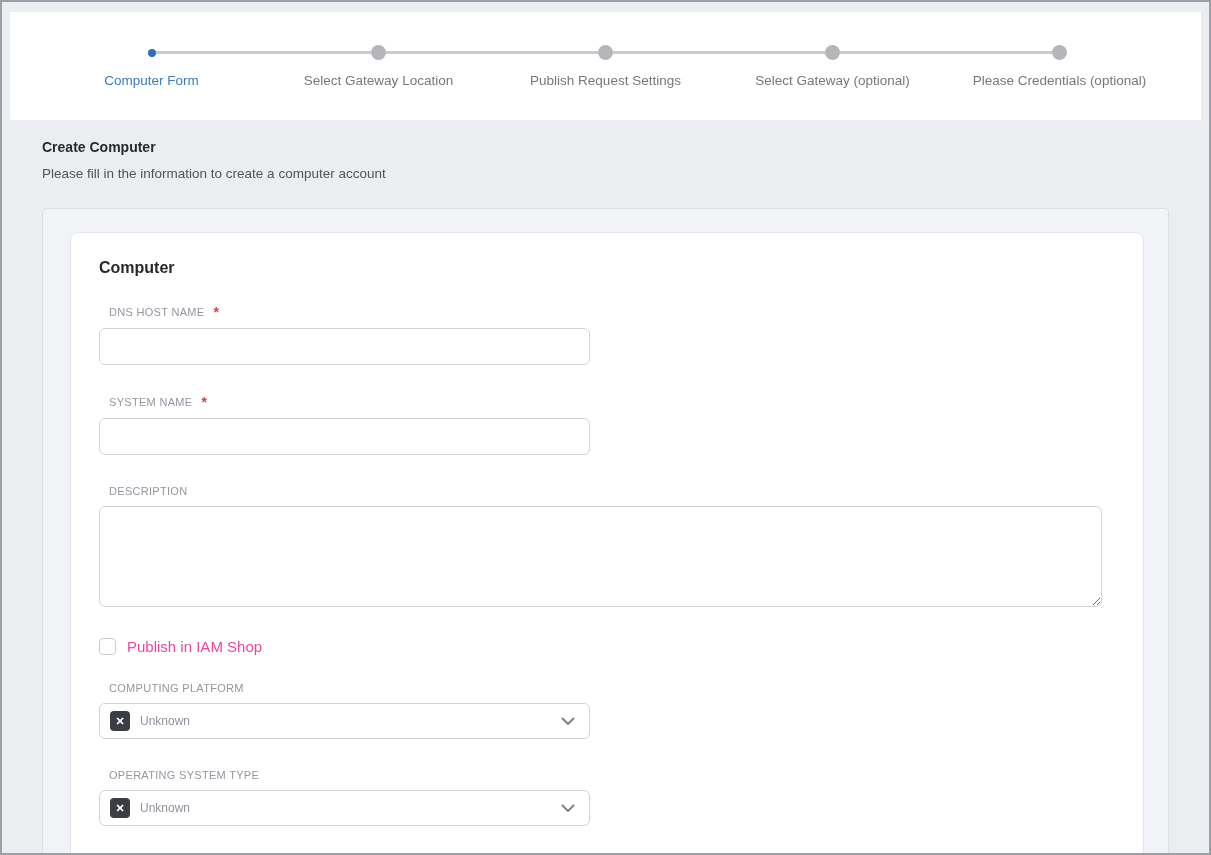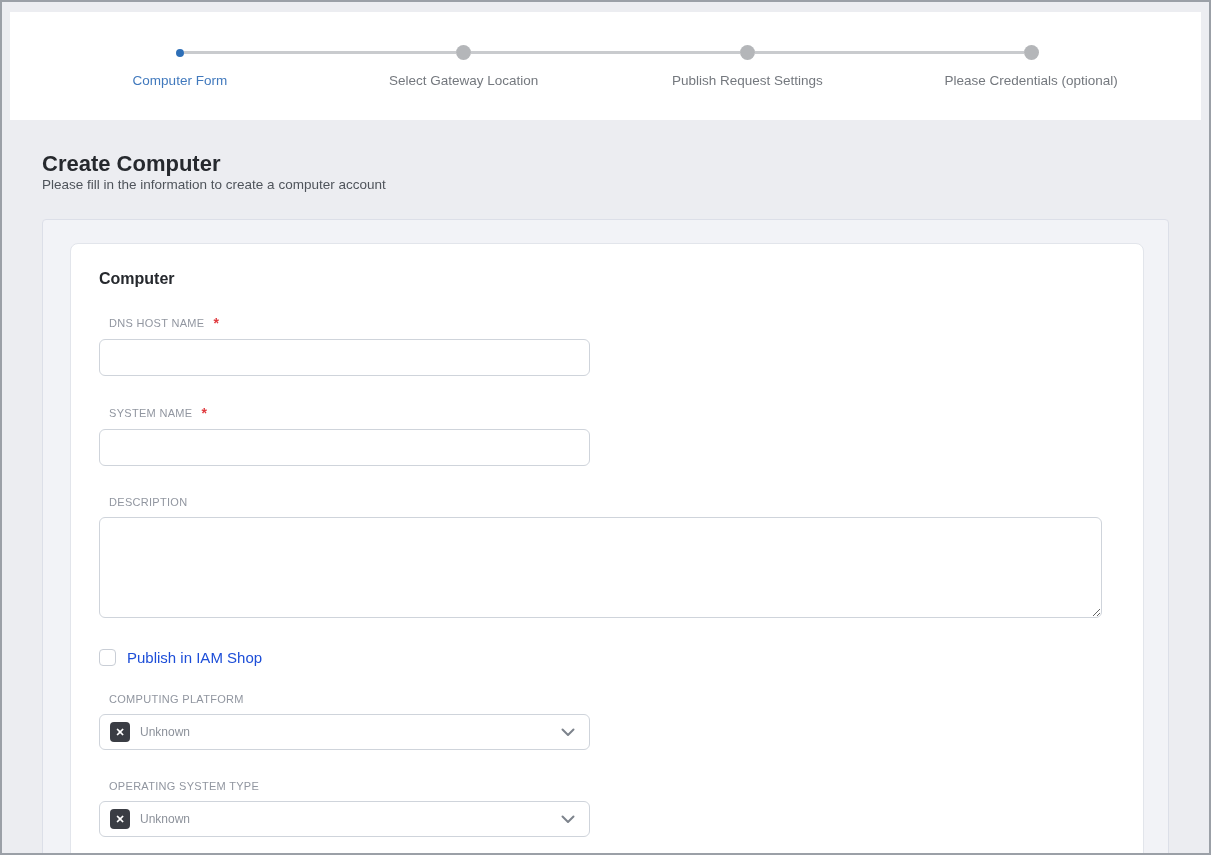--- a/index.html
+++ b/index.html
@@ -51,26 +51,27 @@
     margin-top: 12px;
     text-align: center;
     font-size: 13.5px;
     color: #74787e;
   }
   .step-label--active { color: #4179bd; }
 
   
   .content { padding: 0 40px; }
   .page-title {
-    margin-top: 31px;
-    font-size: 22px;
+    margin-top: 19px;
+    font-size: 14px;
     font-weight: bold;
     color: #26292e;
   }
   .page-subtitle {
+    margin-top: 11px;
     font-size: 13.5px;
     color: #4f545b;
   }
   .outer-card {
     margin-top: 27px;
     background: #f2f3f7;
     border: 1px solid #dcdfe8;
     border-radius: 4px;
     padding: 23px 24px 60px 27px;
     min-height: 640px;
@@ -140,21 +141,21 @@
     -webkit-appearance: none;
     width: 17px; height: 17px;
     border: 1px solid #c9ced6;
     border-radius: 4px;
     background: #fff;
     cursor: pointer;
   }
   .checkbox-label {
     margin-left: 11px;
     font-size: 15px;
-    color: #1d4ed8;
+    color: #ec4899;
   }
 
   .select {
     width: 491px; height: 36px;
     border: 1px solid #cfd4db;
     border-radius: 6px;
     background: #fff;
     display: flex;
     align-items: center;
     padding: 0 14px 0 10px;
@@ -208,20 +209,28 @@
 
       <div class="step">
         <div class="step-track">
           <span class="conn"></span>
           <span class="dot"></span>
           <span class="conn"></span>
         </div>
         <div class="step-label">Publish Request Settings</div>
       </div>
 
+      <div class="step">
+        <div class="step-track">
+          <span class="conn"></span>
+          <span class="dot"></span>
+          <span class="conn"></span>
+        </div>
+        <div class="step-label">Select Gateway (optional)</div>
+      </div>
 
       <div class="step">
         <div class="step-track">
           <span class="conn"></span>
           <span class="dot"></span>
           <span class="conn conn--hide"></span>
         </div>
         <div class="step-label">Please Credentials (optional)</div>
       </div>
 

